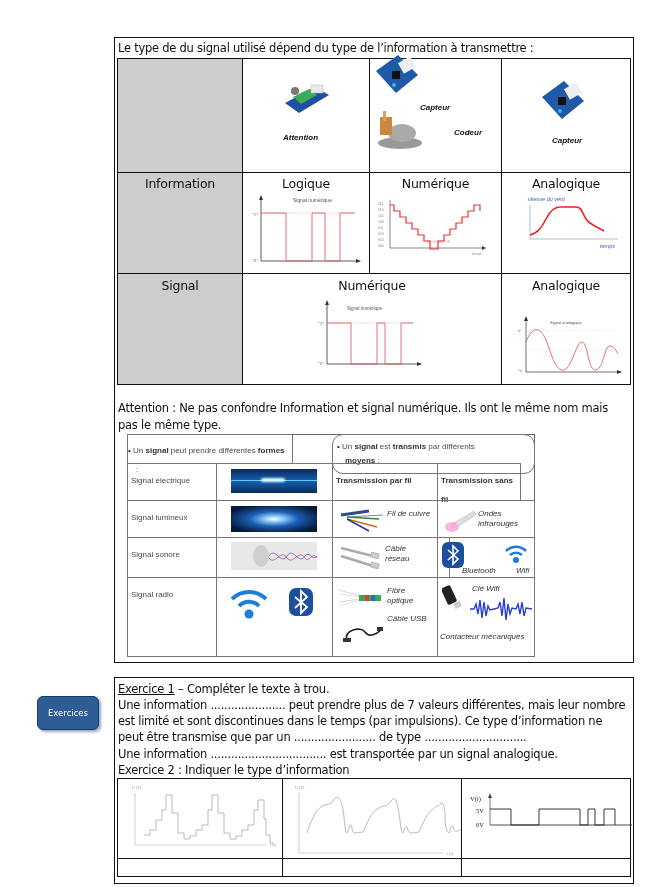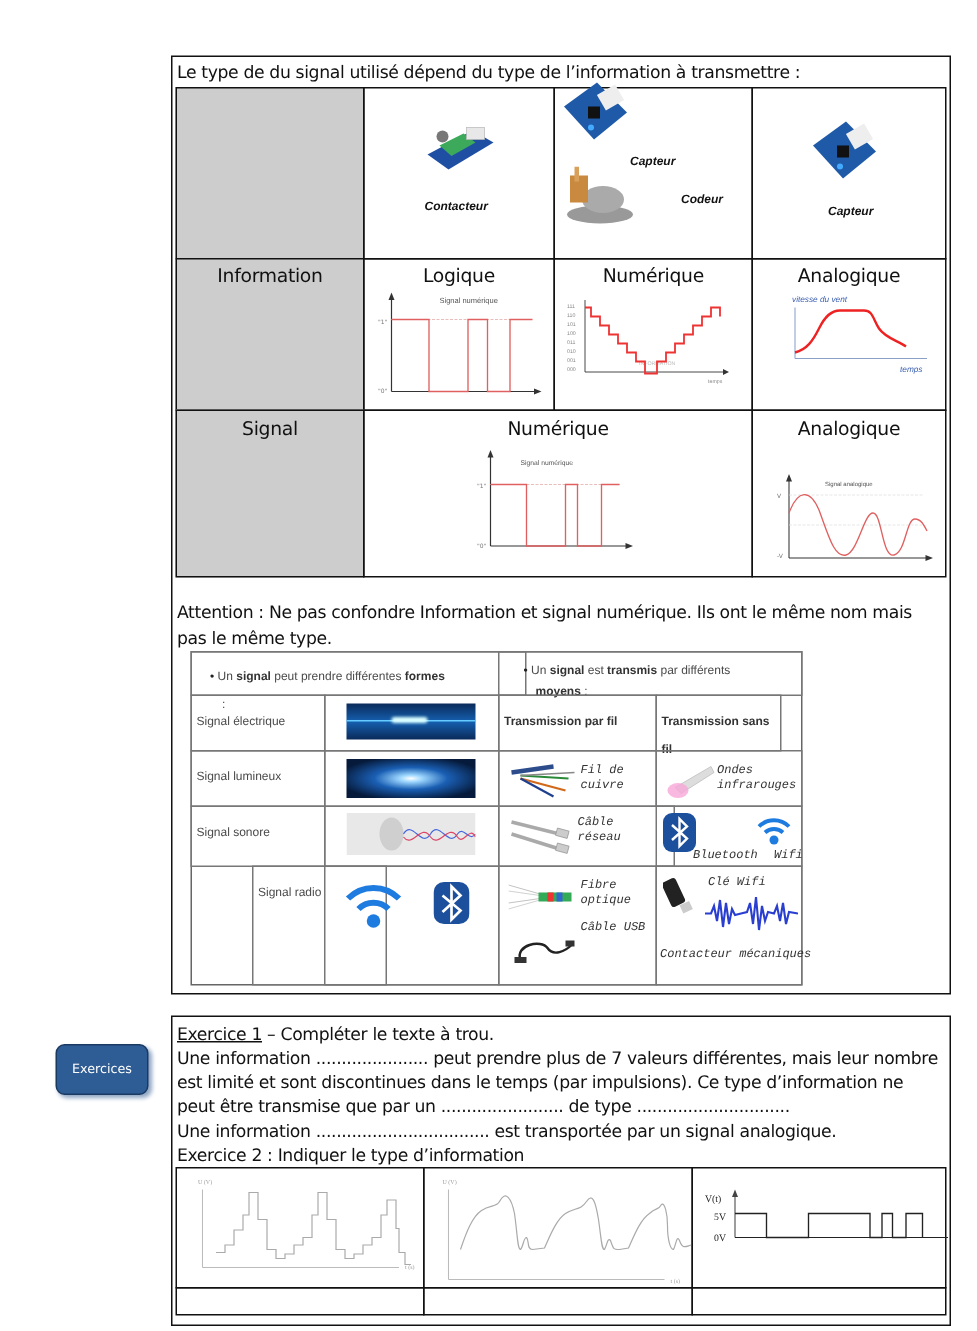--- a/index.html
+++ b/index.html
@@ -9,21 +9,21 @@
   .frame { position:absolute; border:1.5px solid #111; box-sizing:border-box; }
   .txt { font-size:11.5px; line-height:16px; letter-spacing:-0.25px; }
   .cell { position:absolute; box-sizing:border-box; border:1px solid #111; }
   .gray { background:#cdcdcd; }
   .center { text-align:center; }
   .lbl { font-size:12.5px; letter-spacing:-0.2px; }
   .small-it { font-family:"Liberation Sans", sans-serif; font-style:italic; font-size:8px; color:#111;font-weight:bold; }
   .t2 { position:absolute; box-sizing:border-box; border:1px solid #777; }
   .t2txt { font-family:"Liberation Sans", sans-serif; font-size:8px; color:#4a4a4a; }
   .t2bold { font-family:"Liberation Sans", sans-serif; font-size:8px; font-weight:bold; color:#333; }
-  .t2it { font-family:Liberation Mono, monospace; font-style:italic; font-size:8px; color:#333; line-height:10px; }
+  .t2it { font-family:Liberation Sans, sans-serif; font-style:italic; font-size:8px; color:#333; line-height:10px; }
   svg { display:block; }
   .exo-btn { position:absolute; left:37px; top:696px; width:60px; height:32px; border-radius:6px;
              background:#2e5c94; border:1px solid #1b3a62; box-shadow:2px 2px 3px #8fa6c4;
              color:#fff; font-size:8.5px; display:flex; align-items:center; justify-content:center; }
   .u { text-decoration:underline; }
 </style>
 </head>
 <body>
 
 <div class="frame" style="left:114px; top:37px; width:520px; height:626px;"></div>
@@ -33,21 +33,21 @@
 <div class="cell gray" style="left:117px; top:58px; width:126px; height:115px;"></div>
 <div class="cell" style="left:242px; top:58px; width:128px; height:115px;">
   <div class="abs" style="left:38px; top:20px;">
     <svg width="50" height="36" viewBox="0 0 50 36">
       <polygon points="4,24 34,8 48,16 18,34" fill="#1f4fa3"></polygon>
       <polygon points="12,18 28,10 36,16 20,25" fill="#3caa5a"></polygon>
       <rect x="30" y="6" width="12" height="8" fill="#e8e8e8" stroke="#bbb" stroke-width="0.5"></rect>
       <circle cx="14" cy="12" r="4" fill="#777"></circle>
     </svg>
   </div>
-  <div class="abs small-it" style="left:40px; top:74px;">Contacteur</div>
+  <div class="abs small-it" style="left:40px; top:74px;">Attention</div>
 </div>
 <div class="cell" style="left:369px; top:58px; width:133px; height:115px;">
   <div class="abs" style="left:4px; top:-6px;">
     <svg width="46" height="44" viewBox="0 0 46 44">
       <polygon points="2,18 24,2 44,22 22,40" fill="#1e5aa8"></polygon>
       <rect x="26" y="6" width="14" height="12" fill="#eee" transform="rotate(-30 33 12)"></rect>
       <rect x="18" y="18" width="8" height="8" fill="#111"></rect>
       <circle cx="20" cy="32" r="2" fill="#4af"></circle>
     </svg>
   </div>
@@ -153,25 +153,25 @@
     <line x1="10" y1="14" x2="100" y2="14" stroke="#ddd" stroke-width="0.5" stroke-dasharray="2,1"></line>
     <line x1="10" y1="34" x2="100" y2="34" stroke="#ddd" stroke-width="0.5" stroke-dasharray="2,1"></line>
     <path d="M10,26 C16,10 24,10 30,24 C36,40 40,56 48,54 C56,52 60,26 66,26 C72,26 72,56 80,54 C88,52 88,30 94,30 C98,30 100,34 102,38" fill="none" stroke="#e06060" stroke-width="0.9"></path>
   </svg>
 </div>
 
 <div class="abs txt" style="left:118px; top:400px; width:512px; line-height:17px;">Attention : Ne pas confondre Information et signal numérique. Ils ont le même nom mais pas le même type.</div>
 
 <div class="abs" style="left:127px; top:434px; width:408px; height:223px; border:1px solid #666; box-sizing:border-box;"></div>
 
-<div class="t2" style="left:127px; top:434px; width:224px; height:30px; padding:3px 12px;">
+<div class="t2" style="left:127px; top:434px; width:166px; height:30px; padding:3px 0;">
   <span class="t2txt" style="color:#222;">• </span>
   <span class="t2txt">Un </span><span class="t2bold">signal</span><span class="t2txt"> peut prendre différentes </span><span class="t2bold">formes</span><br><span class="t2txt" style="padding-left:8px;"> :</span>
 </div>
-<div class="t2" style="left:332px; top:434px; width:203px; height:30px; padding:3px 16px; line-height:11px;">
+<div class="t2" style="left:332px; top:434px; width:203px; height:40px; padding:3px 4px; line-height:11px;border-radius:11px;">
   <span class="t2txt" style="color:#222;">• </span><span class="t2txt">Un  </span><span class="t2bold">signal</span><span class="t2txt"> est </span><span class="t2bold">transmis</span><span class="t2txt"> par différents </span><br><span class="t2bold" style="padding-left:8px;">moyens</span><span class="t2txt"> :</span>
 </div>
 
 <div class="t2" style="left:127px; top:463px; width:90px; height:38px; padding:4px 3px;">
   <span class="t2txt">Signal électrique</span>
 </div>
 <div class="t2" style="left:216px; top:463px; width:117px; height:38px;">
   <div class="abs" style="left:14px; top:5px; width:86px; height:24px; background:linear-gradient(180deg,#0a2a5a,#1560b0,#0a2a5a);">
     <div class="abs" style="left:0; top:11px; width:86px; height:1px; background:#6cf;"></div>
     <div class="abs" style="left:30px; top:9px; width:24px; height:4px; background:#dff; border-radius:2px; filter:blur(1px);"></div>
@@ -235,21 +235,21 @@
   </svg>
   <svg class="abs" style="left:66px; top:6px;" width="24" height="20" viewBox="0 0 24 20">
     <path d="M2,7 A14,14 0 0 1 22,7" fill="none" stroke="#1e7be0" stroke-width="2.6"></path>
     <path d="M6,11 A9,9 0 0 1 18,11" fill="none" stroke="#1e7be0" stroke-width="2.6"></path>
     <circle cx="12" cy="16" r="3" fill="#1e7be0"></circle>
   </svg>
   <span class="abs t2it" style="left:24px; top:28px;">Bluetooth</span>
   <span class="abs t2it" style="left:78px; top:28px;">Wifi</span>
 </div>
 
-<div class="t2" style="left:127px; top:577px; width:90px; height:80px; padding:4px 3px;margin-left:41px;">
+<div class="t2" style="left:127px; top:577px; width:90px; height:80px; padding:4px 3px;">
   <span class="t2txt">Signal radio</span>
 </div>
 <div class="t2" style="left:216px; top:577px; width:117px; height:80px;">
   <svg class="abs" style="left:12px; top:10px;" width="40" height="32" viewBox="0 0 40 32">
     <path d="M3,11 A24,24 0 0 1 37,11" fill="none" stroke="#1e7be0" stroke-width="4"></path>
     <path d="M10,18 A14,14 0 0 1 30,18" fill="none" stroke="#1e7be0" stroke-width="4"></path>
     <circle cx="20" cy="26" r="4.5" fill="#1e7be0"></circle>
   </svg>
   <svg class="abs" style="left:72px; top:10px;" width="24" height="28" viewBox="0 0 24 28">
     <rect x="0" y="0" width="24" height="28" rx="7" fill="#1c4f9c"></rect>

